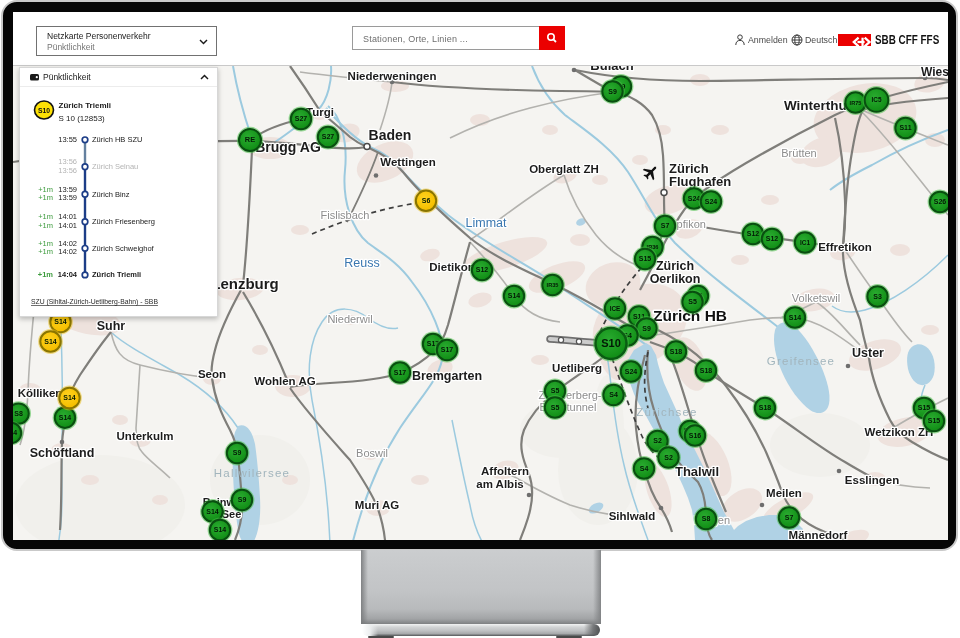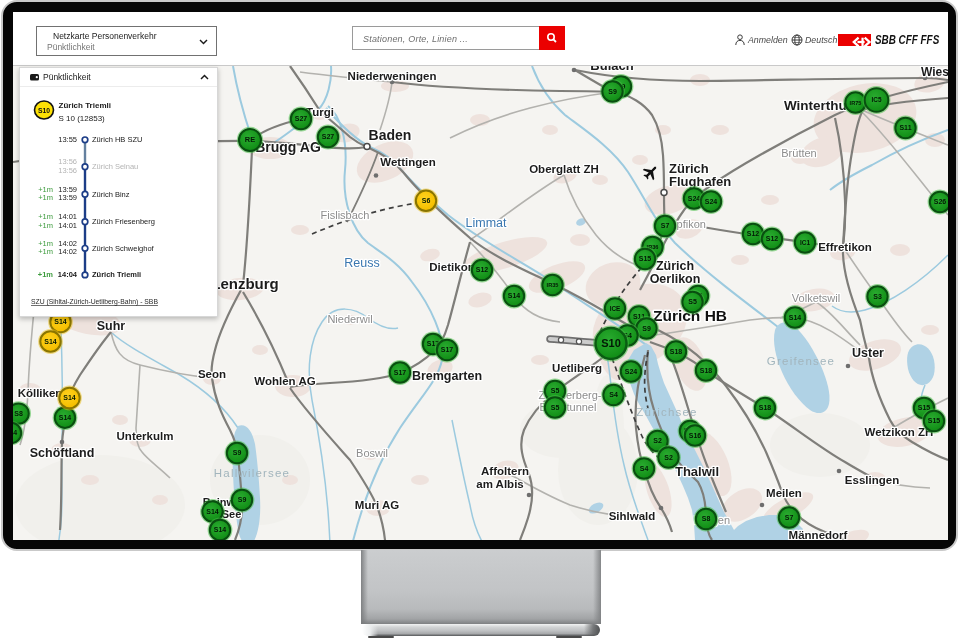--- a/index.html
+++ b/index.html
@@ -14,30 +14,30 @@
       linear-gradient(90deg, rgba(120,122,124,.9) 0px, rgba(200,202,204,0) 7px, rgba(210,212,214,0) 232px, rgba(125,127,129,.9) 240px),
       linear-gradient(180deg, #cbcdcf 0%, #c2c4c6 55%, #b8babc 80%, #a2a4a6 93%, #7e8082 100%);
   }
   #stand-base { position:absolute; left:362px; top:624px; width:238px; height:12px; border-radius:6px;
     background:
       linear-gradient(90deg, #ffffff 0px, #eceeef 8px, rgba(0,0,0,0) 16px, rgba(0,0,0,0) 222px, rgba(90,92,94,.75) 231px, #505254 238px),
       linear-gradient(180deg, #f2f3f3 0%, #d2d4d5 25%, #c0c2c4 55%, #a8aaac 80%, #545658 100%);
   }
   .foot { position:absolute; top:636px; height:2px; background:#2a2a2a; border-radius:2px; opacity:.85; }
   
-  #topbar { position:absolute; left:13px; top:12px; width:935px; height:54px; background:#fff; border-bottom:1px solid #c9c9c9; z-index:5;font-style:italic; }
+  #topbar { position:absolute; left:13px; top:12px; width:935px; height:54px; background:#fff; border-bottom:1px solid #c9c9c9; z-index:5; }
   #searchbox { position:absolute; left:339px; top:14px; width:213px; height:24px; border:1px solid #9a9a9a; background:#fff; }
   #searchbox .ph { position:absolute; left:10px; top:7px; font-size:9px; color:#6e6e6e; letter-spacing:.2px; }
   #searchbtn { position:absolute; right:-1px; top:-1px; width:26px; height:24px; background:#eb0000; }
   #account { position:absolute; left:720px; top:21px; height:14px; }
   #sbblogo { position:absolute; left:825px; top:21.5px; width:33.4px; height:12px; background:#eb0000; }
   #sbbtext { position:absolute; left:862px; top:20px; font-size:13px; font-weight:bold; color:#111; white-space:nowrap; transform:scaleX(0.76); transform-origin:left center; }
   
   #dd { position:absolute; left:36px; top:26px; width:181px; height:30px; background:#fff; border:1px solid #717171; z-index:6; }
-  #dd .l1 { position:absolute; left:16px; top:4px; font-size:8.5px; color:#1a1a1a; }
+  #dd .l1 { position:absolute; left:10px; top:4px; font-size:8.5px; color:#1a1a1a; }
   #dd .l2 { position:absolute; left:10px; top:15px; font-size:8.5px; color:#767676; }
   
   #panel { position:absolute; left:19px; top:67px; width:199px; height:250px; background:#fff; border:1px solid #d7d7d7; box-shadow:0 2px 5px rgba(0,0,0,.25); z-index:6; }
   #panel .hdr { position:absolute; left:0; top:0; width:100%; height:19px; border-bottom:1px solid #ececec; }
   #panel .hdr .ttl { position:absolute; left:23px; top:4px; font-size:8.5px; color:#1a1a1a; }
 </style>
 </head>
 <body>
 <div id="monitor"></div>
 <div id="stand-body"></div>

